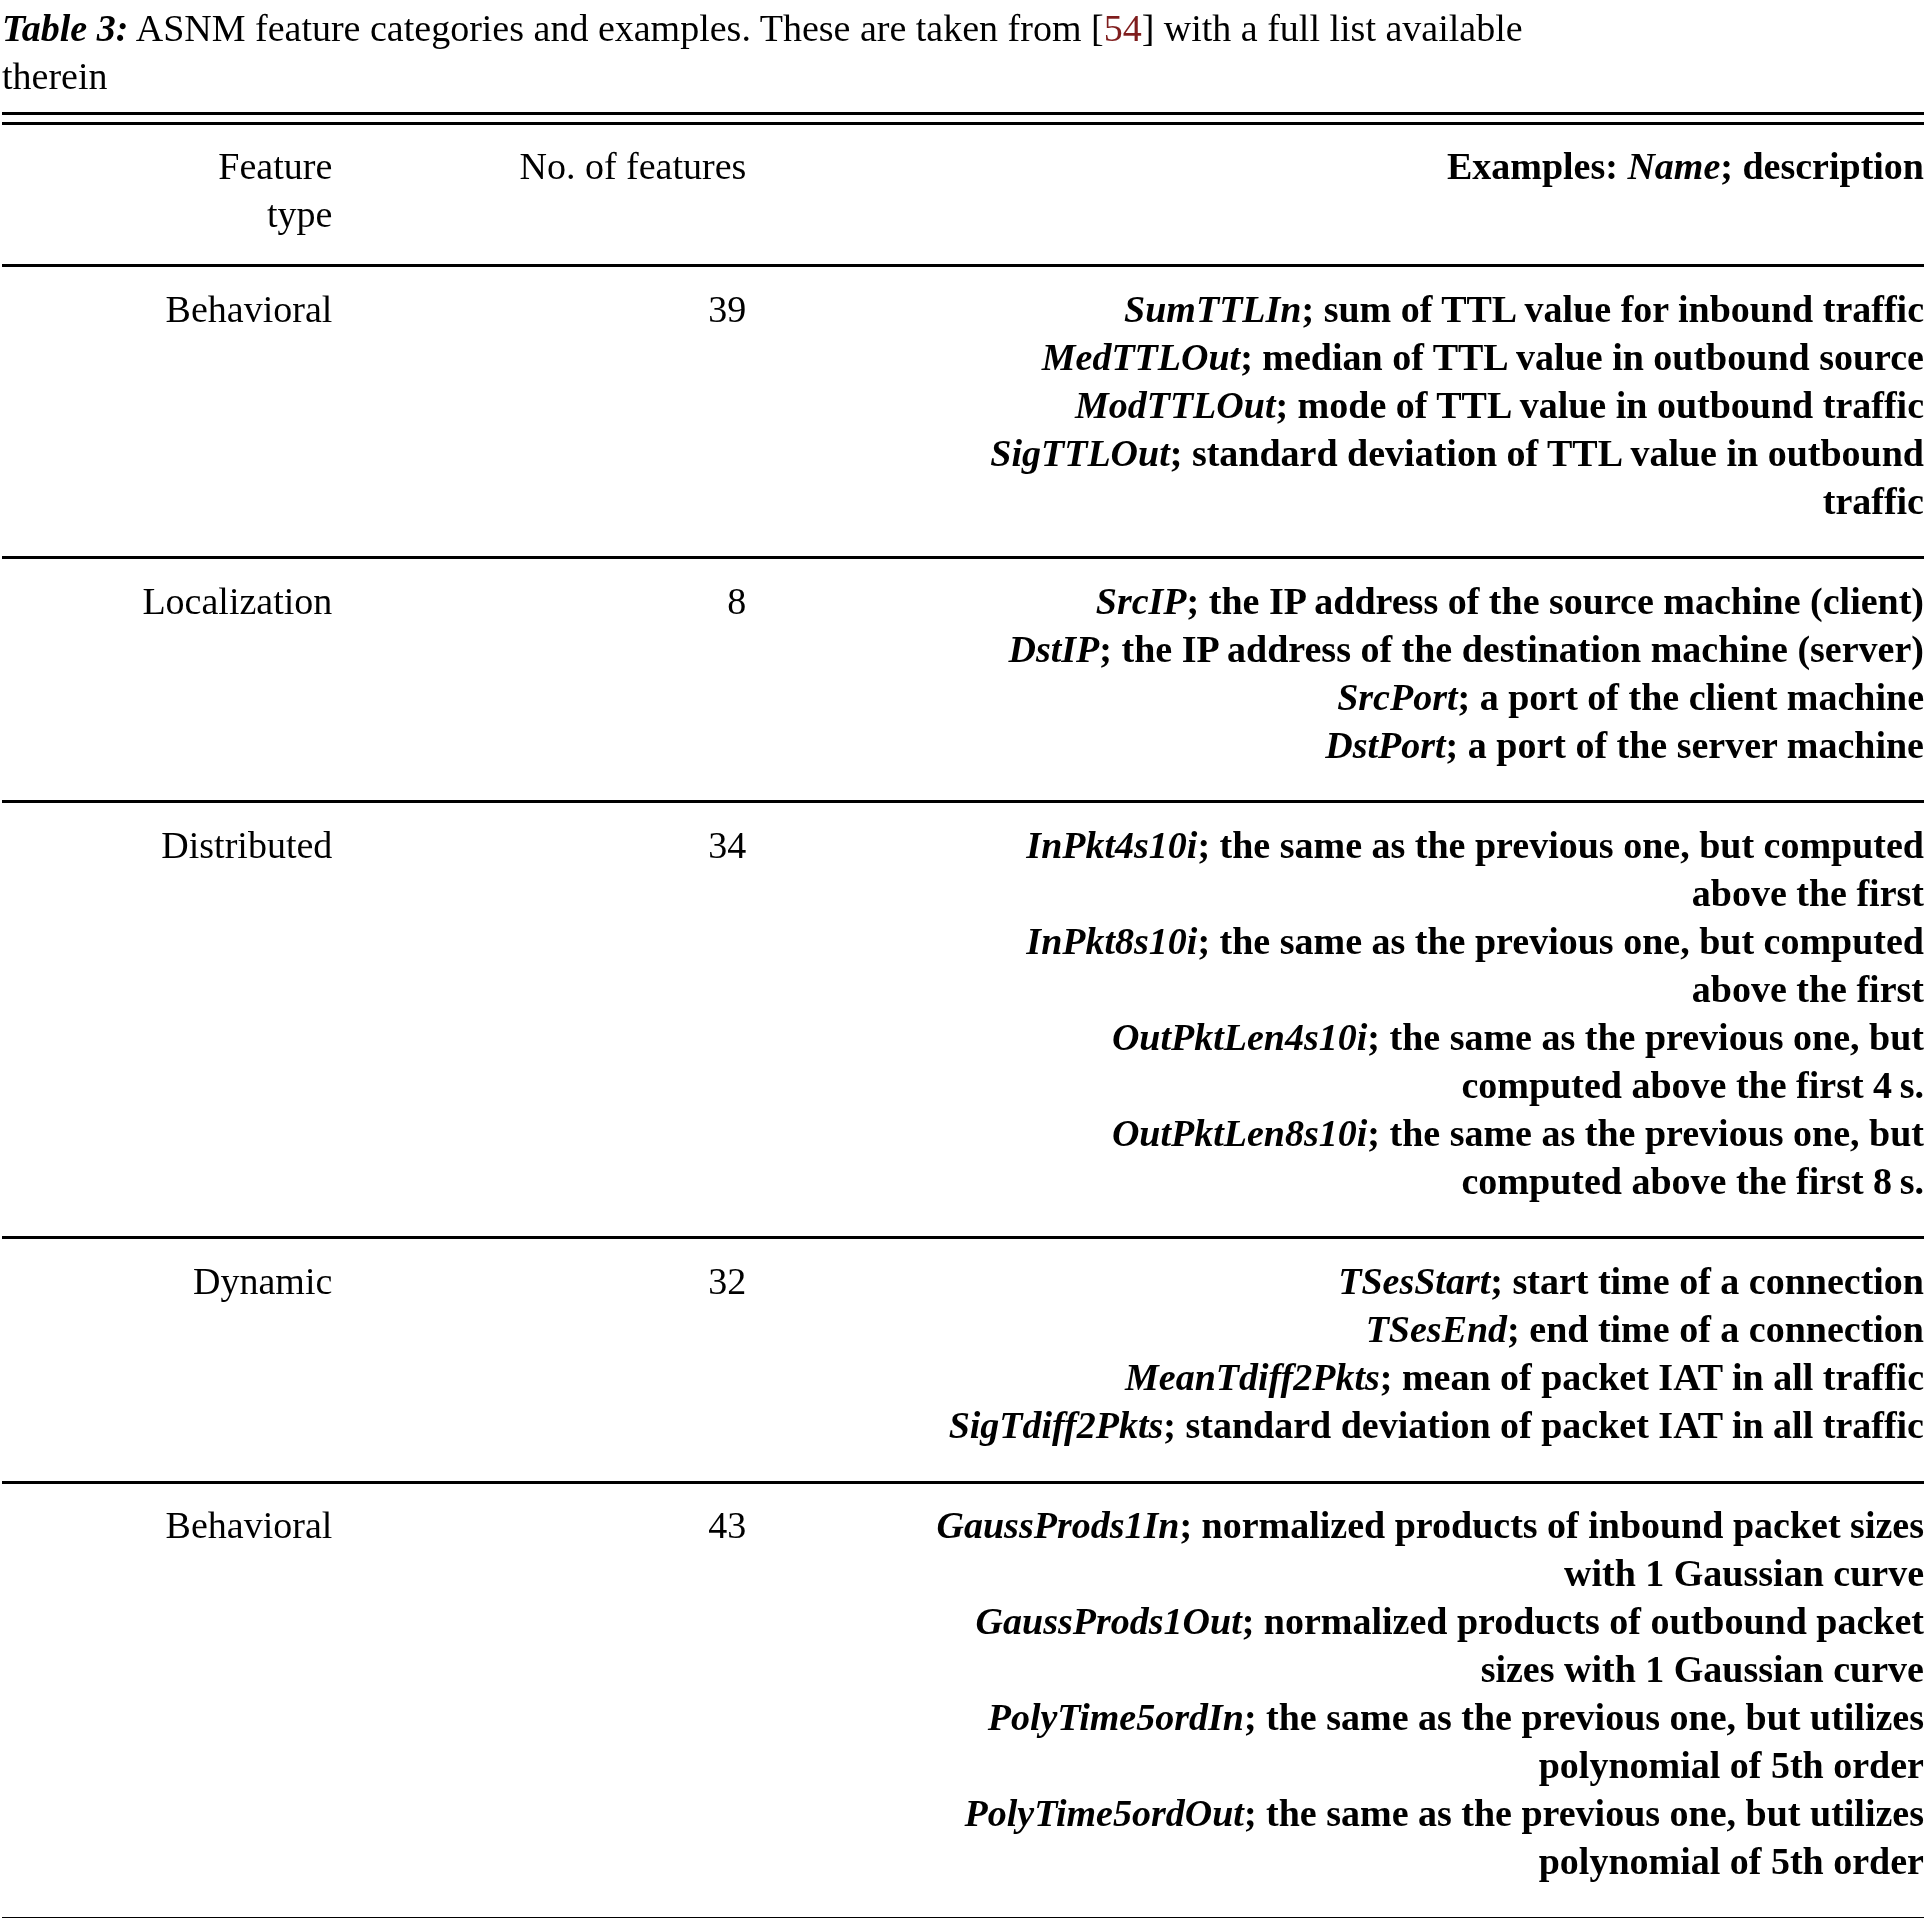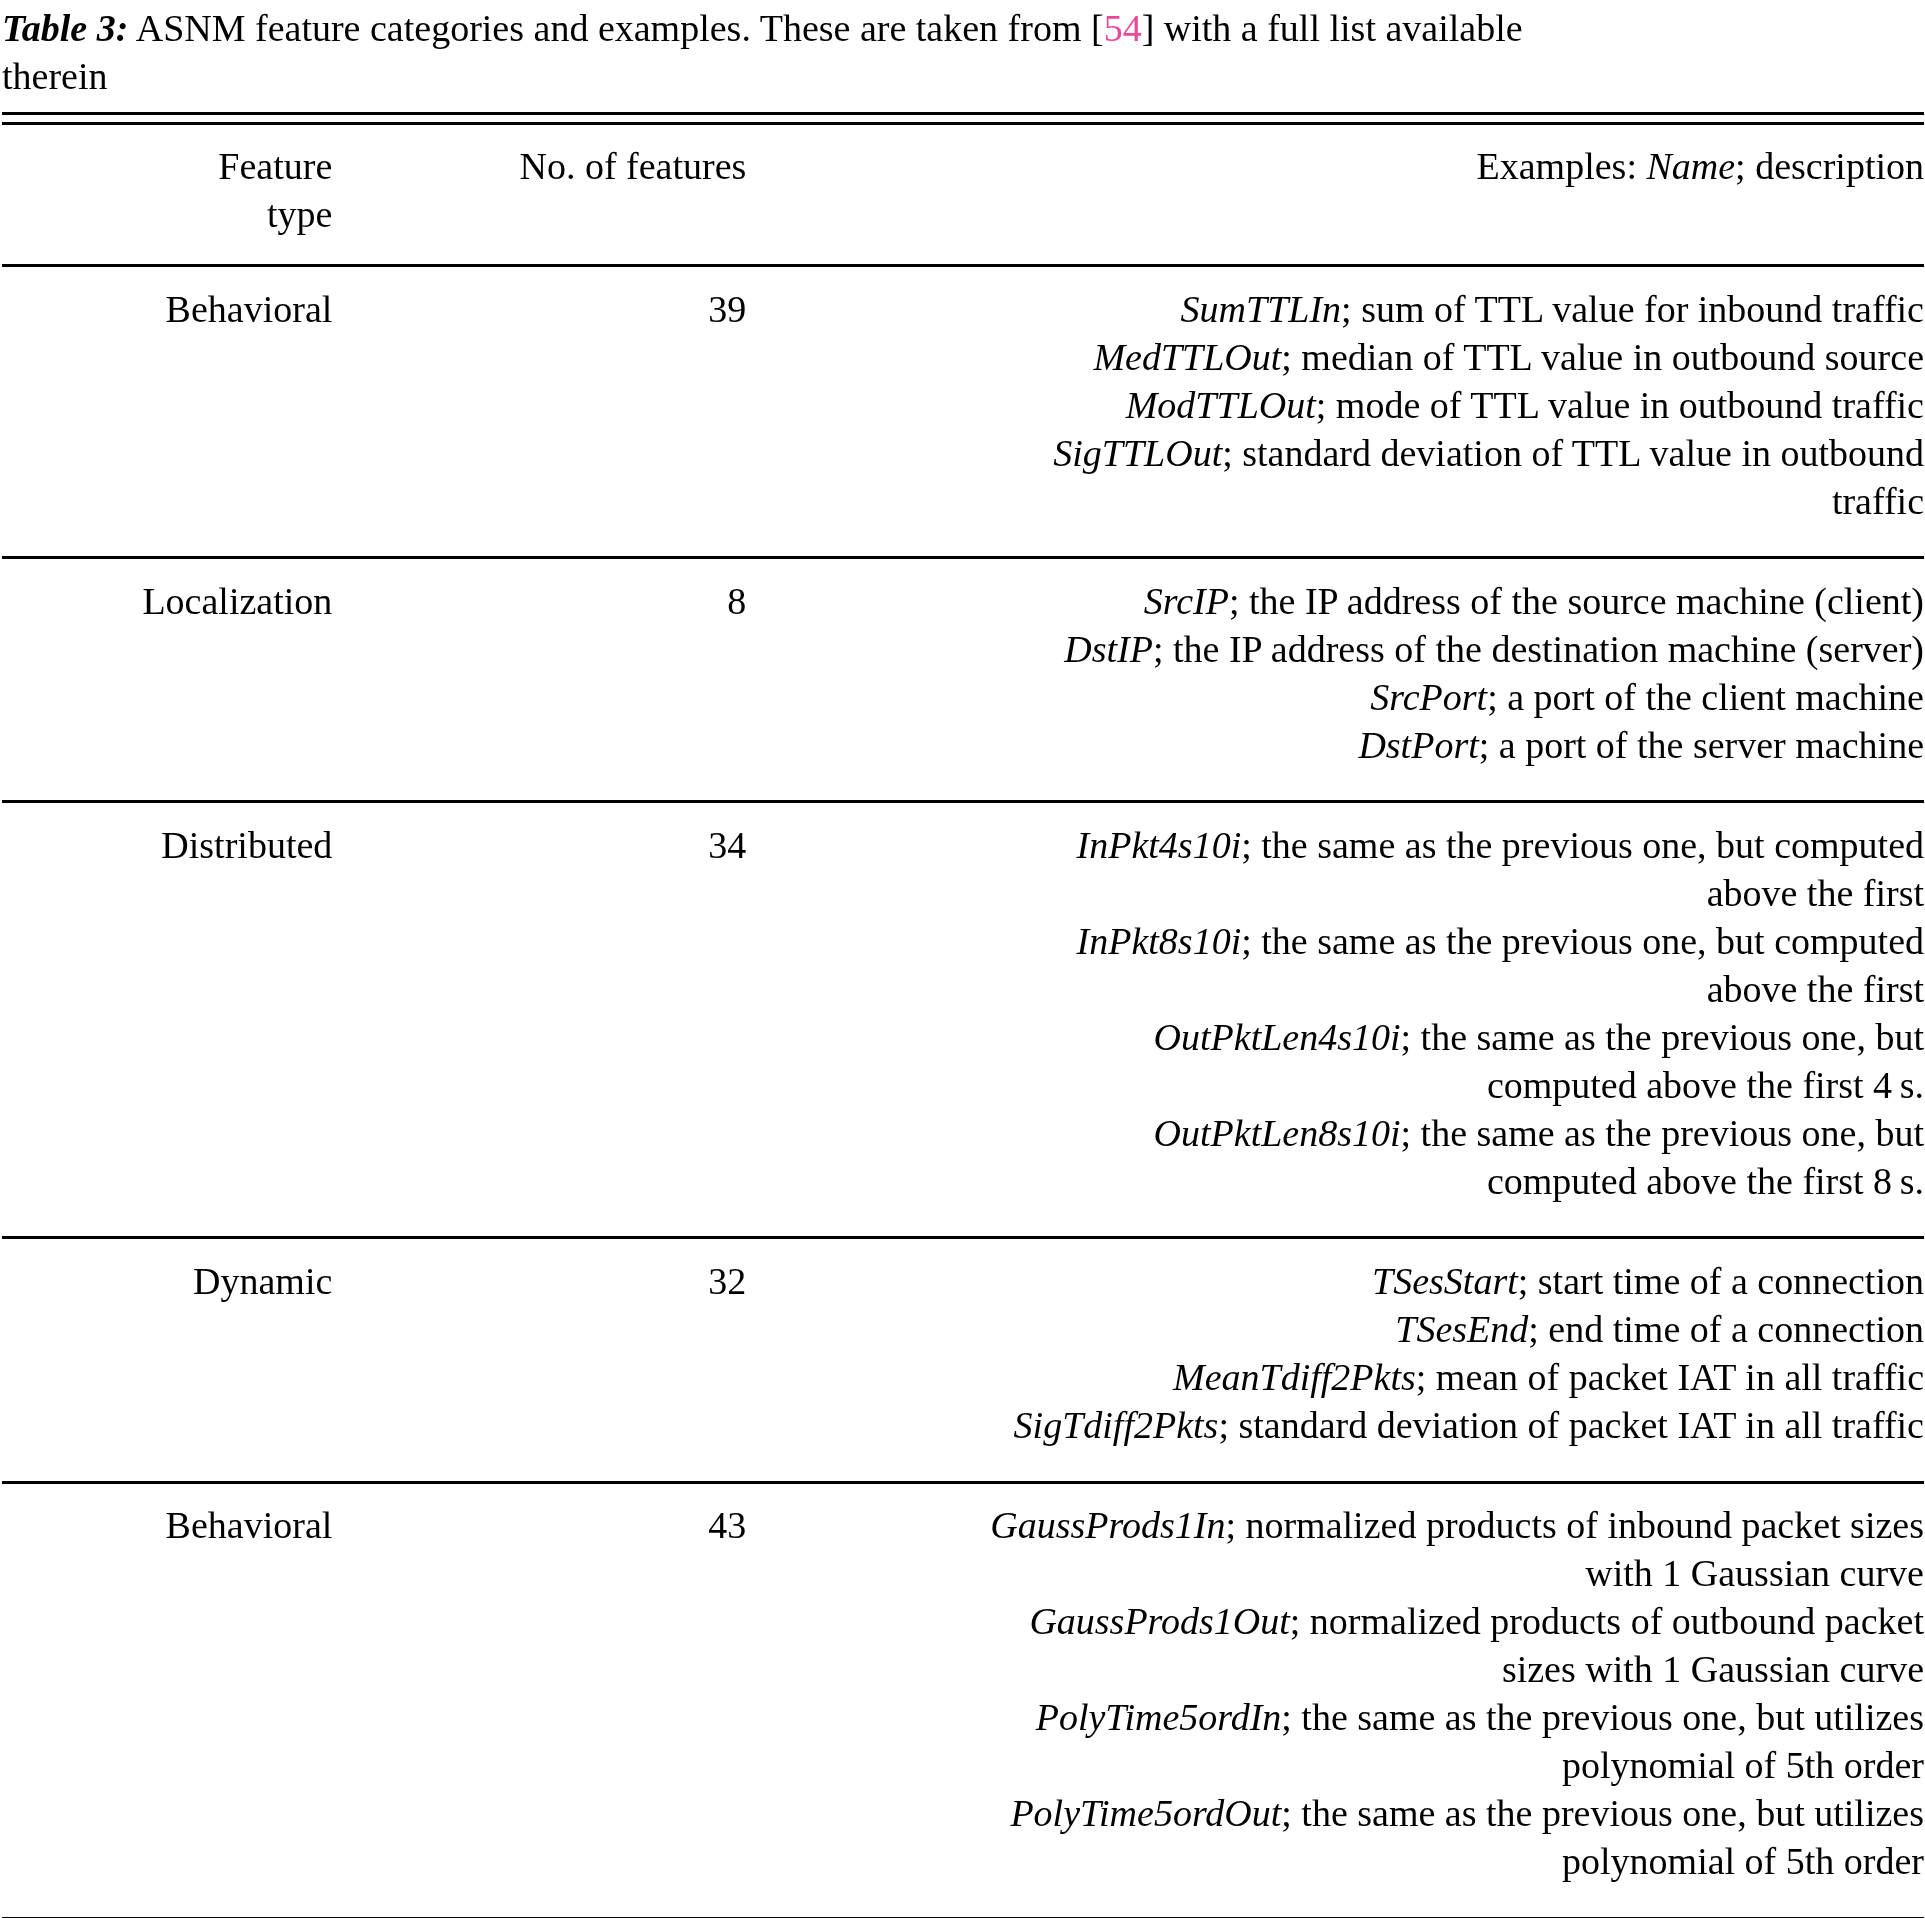--- a/index.html
+++ b/index.html
@@ -53,33 +53,33 @@
   }
   tbody td {
     border-top: 3.9px solid #000;
     padding-top: 17.7px;
     padding-bottom: 31.5px;
   }
   tbody tr:last-child td {
     border-bottom: 4.9px solid #000;
     margin-top: 24px;
   }
-  td:last-child, th:last-child { padding-right: 0; }
+  td:last-child, th:last-child { padding-right: 0; font-weight: bold; }
   .pre { white-space: pre-line; }
   .example { display: block; }
   .fname { font-style: italic; }
   .fdesc { white-space: pre-line; }
   .hdr-name { font-style: italic; }
 </style>
 </head>
 <body>
 
 <main>
 
-  <p class="caption"><b>Table 3:</b><span class="cap-seg"> ASNM feature categories and examples. These are taken from [</span><span class="cap-ref" style="color: #ec4899;">54</span><span class="cap-seg">] with a full list available
+  <p class="caption"><b>Table 3:</b><span class="cap-seg"> ASNM feature categories and examples. These are taken from [</span><span class="cap-ref" style="color: #7f1d1d;">54</span><span class="cap-seg">] with a full list available
 therein</span></p>
 
   <div class="double-rule"></div>
 
   <table>
     <colgroup>
       <col class="c1">
       <col class="c2">
       <col class="c3">
     </colgroup>

